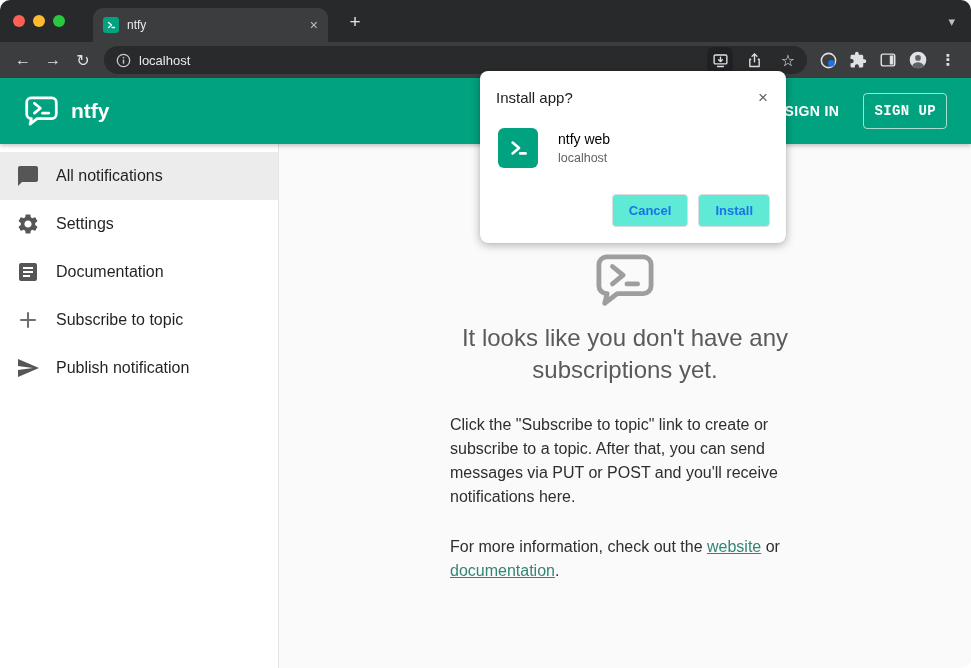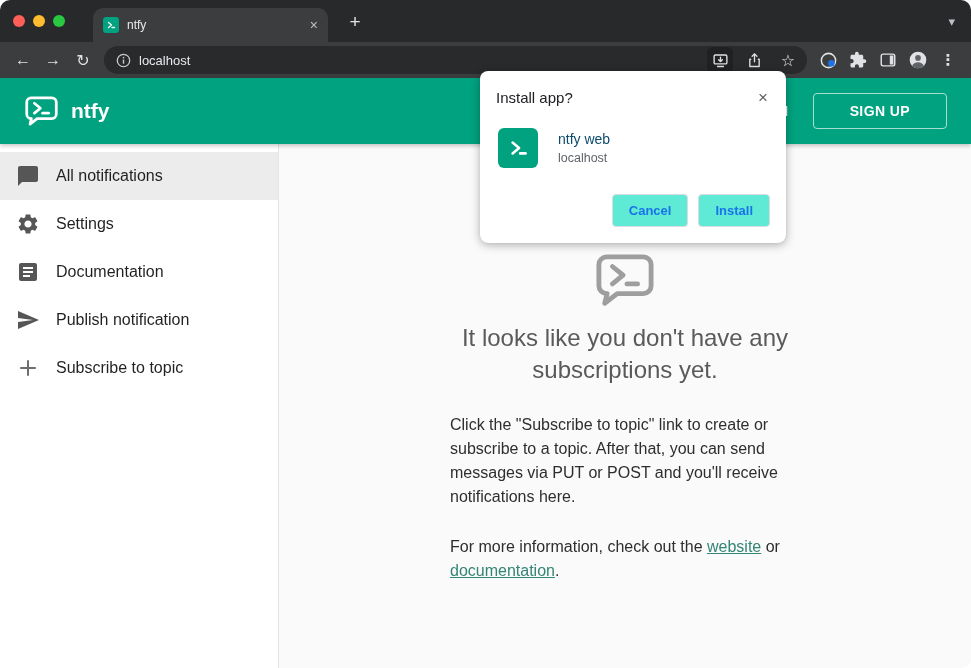--- a/index.html
+++ b/index.html
@@ -81,23 +81,23 @@
   .brand-logo { color: #ffffff; width: 35px; height: 33px; }
   .brand-name { color: #fff; font-size: 21px; font-weight: bold; margin-left: 12px; }
   .header-spacer { flex: 1; }
   .signin-btn {
     color: #fff; font-size: 14px; font-weight: bold; letter-spacing: 0.4px;
     padding: 8px 10px; margin-right: 14px; background: transparent; border: none;
     font-family: inherit; cursor: pointer;
   }
   .signup-btn {
     color: #fff; font-size: 14px; font-weight: bold; letter-spacing: 0.4px;
-    padding: 9px 36px; background: transparent;
+    padding: 9px 10px; background: transparent;
     border: 1px solid rgba(255,255,255,0.65); border-radius: 4px;
-    font-family: Liberation Sans, sans-serif; cursor: pointer;
+    font-family: Liberation Mono, monospace; cursor: pointer;
   }
 
   .app-body { display: flex; height: 524px; }
   .sidebar {
     width: 279px; background: #ffffff; border-right: 1px solid #e4e4e4;
     padding-top: 8px; flex: none;
   }
   .side-item {
     height: 48px; display: flex; align-items: center; padding: 0 16px; gap: 16px;
     cursor: pointer;
@@ -126,21 +126,21 @@
     padding: 18px 16px 16px 16px;
   }
   .dialog-title-row { display: flex; align-items: flex-start; }
   .dialog-title { font-size: 15px; color: #202124; flex: 1; }
   .dialog-close { color: #5f6368; font-size: 17px; line-height: 1; background: none; border: none; cursor: pointer; font-family: inherit; padding: 0 2px; }
   .dialog-app-row { display: flex; align-items: center; gap: 20px; margin: 22px 0 26px 2px; }
   .dialog-app-icon {
     width: 40px; height: 40px; border-radius: 6px; background: var(--teal);
     display: flex; align-items: center; justify-content: center; flex: none;
   }
-  .dialog-app-name { font-size: 14px; color: #0c4a6e; }
+  .dialog-app-name { font-size: 14px; color: #000000; }
   .dialog-app-origin { font-size: 12.5px; color: #5f6368; margin-top: 4px; }
   .dialog-buttons { display: flex; justify-content: flex-end; gap: 10px; }
   .dialog-btn {
     background: #5eead4; border: 1px solid #dadce0; border-radius: 4px;
     color: var(--blue); font-size: 13px; font-weight: bold; font-family: inherit;
     padding: 8px 16px; min-width: 69px; cursor: pointer;
   }
 </style>
 </head>
 <body>
@@ -263,34 +263,34 @@
       <div class="side-item">
         <span class="side-icon">
           <svg width="24" height="24" viewBox="0 0 24 24" fill="#565656">
             <path d="M19 3H5c-1.1 0-2 .9-2 2v14c0 1.1.9 2 2 2h14c1.1 0 2-.9 2-2V5c0-1.1-.9-2-2-2zm-5 14H7v-2h7v2zm3-4H7v-2h10v2zm0-4H7V7h10v2z"></path>
           </svg>
         </span>
         <span class="side-label">Documentation</span>
       </div>
       <div class="side-item">
         <span class="side-icon">
-          <svg width="24" height="24" viewBox="0 0 24 24" fill="#565656">
-            <path d="M2.01 21L23 12 2.01 3 2 10l15 2-15 2z"></path>
-          </svg>
-        </span>
-        <span class="side-label">Publish notification</span>
-      </div>
-      <div class="side-item">
-        <span class="side-icon">
           <svg width="24" height="24" viewBox="0 0 24 24" fill="none" stroke="#6e6e6e" stroke-width="2" stroke-linecap="round">
             <path d="M12 5 V19"></path>
               <path d="M5 12 H19"></path>
           </svg>
         </span>
         <span class="side-label">Subscribe to topic</span>
+      </div>
+      <div class="side-item">
+        <span class="side-icon">
+          <svg width="24" height="24" viewBox="0 0 24 24" fill="#565656">
+            <path d="M2.01 21L23 12 2.01 3 2 10l15 2-15 2z"></path>
+          </svg>
+        </span>
+        <span class="side-label">Publish notification</span>
       </div>
     </nav>
 
     <main class="content">
       <svg class="empty-logo" viewBox="0 0 64 60" fill="none" stroke="currentColor">
         <path d="M13 5 H51 C55.4 5 59 8.6 59 13 V35 C59 39.4 55.4 43 51 43 H24 L11 53 L13.5 43 H13 C8.6 43 5 39.4 5 35 V13 C5 8.6 8.6 5 13 5 Z" stroke-width="5" stroke-linejoin="round"></path>
         <path d="M19 15 L30 24 L19 33" stroke-width="5" stroke-linecap="round" stroke-linejoin="round"></path>
         <path d="M34 33 H45" stroke-width="5" stroke-linecap="round"></path>
       </svg>
       <h2 class="empty-heading">It looks like you don't have any subscriptions yet.</h2>

